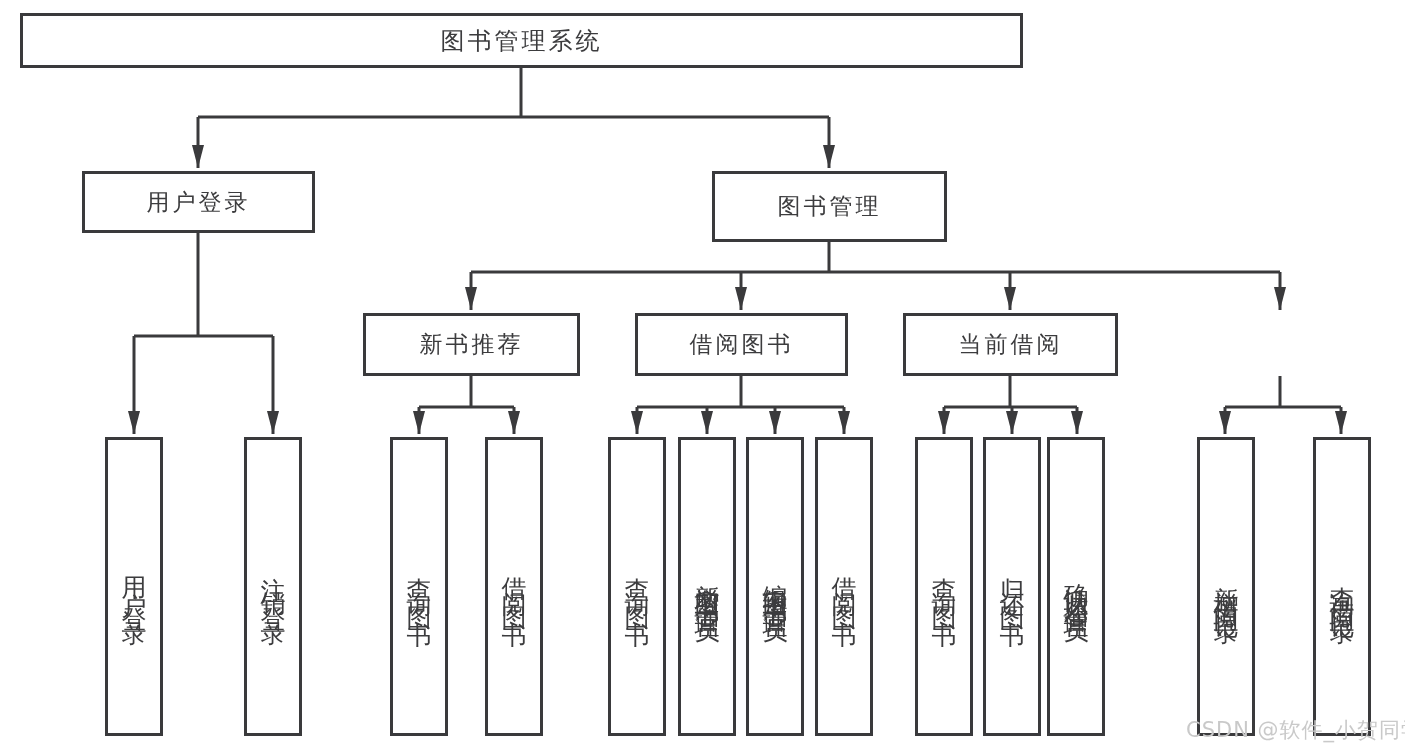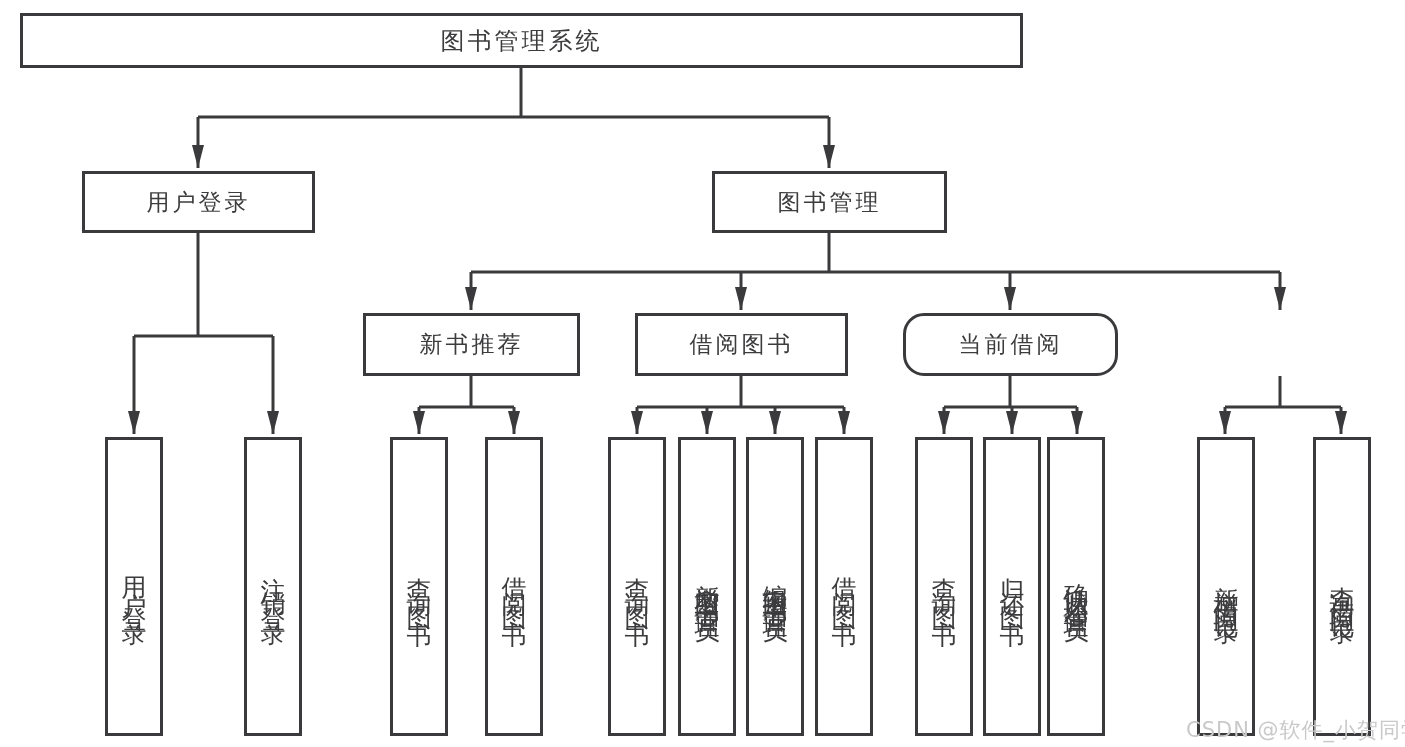--- a/index.html
+++ b/index.html
@@ -48,24 +48,24 @@
     position: absolute;
     left: 1186px; top: 716px;
     font-size: 21px;
     color: #c9c9c9;
     white-space: nowrap;
     letter-spacing: 1px;
   }
   
   .b-root { left: 20px;  top: 13px;  width: 1003px; height: 55px; }
   .b-n2a  { left: 82px;  top: 171px; width: 233px;  height: 62px; }
-  .b-n2b  { left: 712px; top: 171px; width: 235px;  height: 62px; }
+  .b-n2b  { left: 712px; top: 171px; width: 235px;  height: 71px; }
   .b-n3a  { left: 363px;  top: 313px; width: 217px; height: 63px; }
   .b-n3b  { left: 635px;  top: 313px; width: 213px; height: 63px; }
-  .b-n3c  { left: 903px;  top: 313px; width: 215px; height: 63px; border-radius: 21px; }
+  .b-n3c  { left: 903px;  top: 313px; width: 215px; height: 63px; }
   .b-n3d  { left: 1172px; top: 313px; width: 216px; height: 63px; }
   .leaf   { top: 437px; width: 58px; height: 299px; }
   .b-l0  { left: 105px; }
   .b-l1  { left: 244px; }
   .b-l2  { left: 390px; }
   .b-l3  { left: 485px; }
   .b-l4  { left: 608px; }
   .b-l5  { left: 678px; }
   .b-l6  { left: 746px; }
   .b-l7  { left: 815px; }

